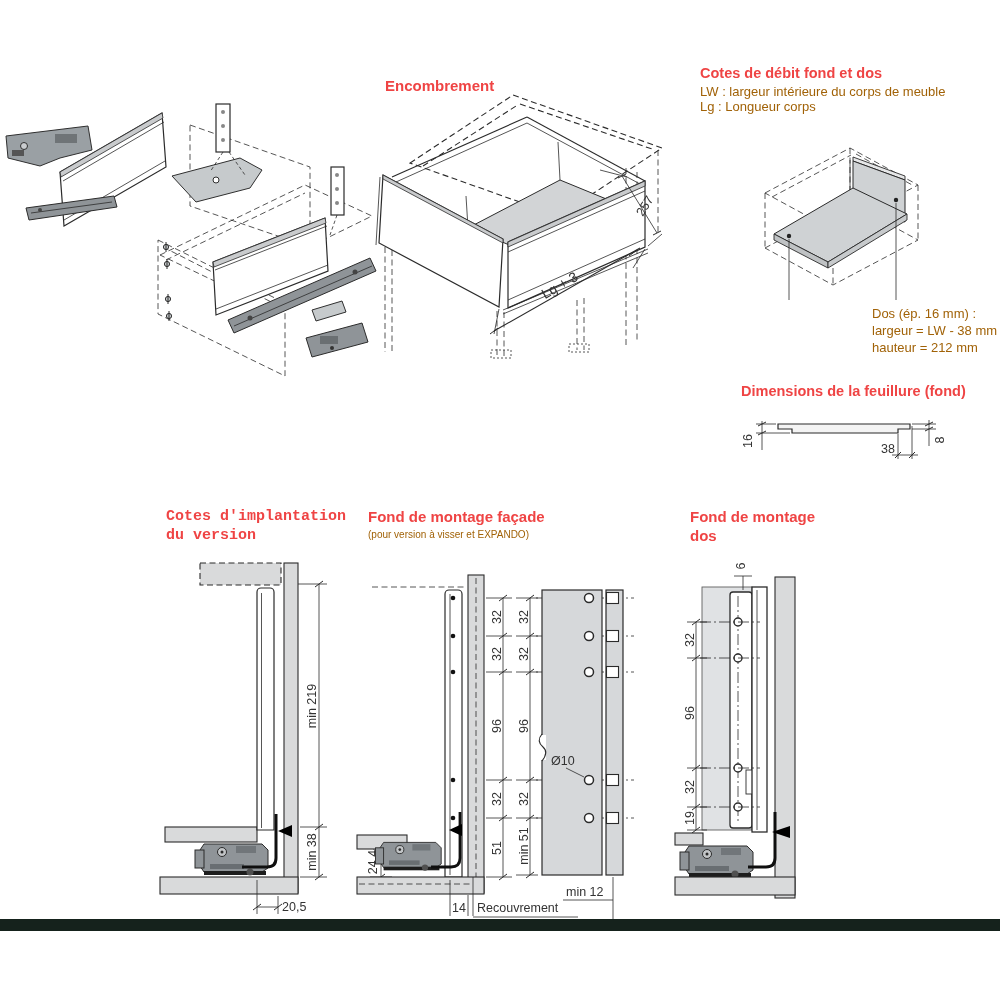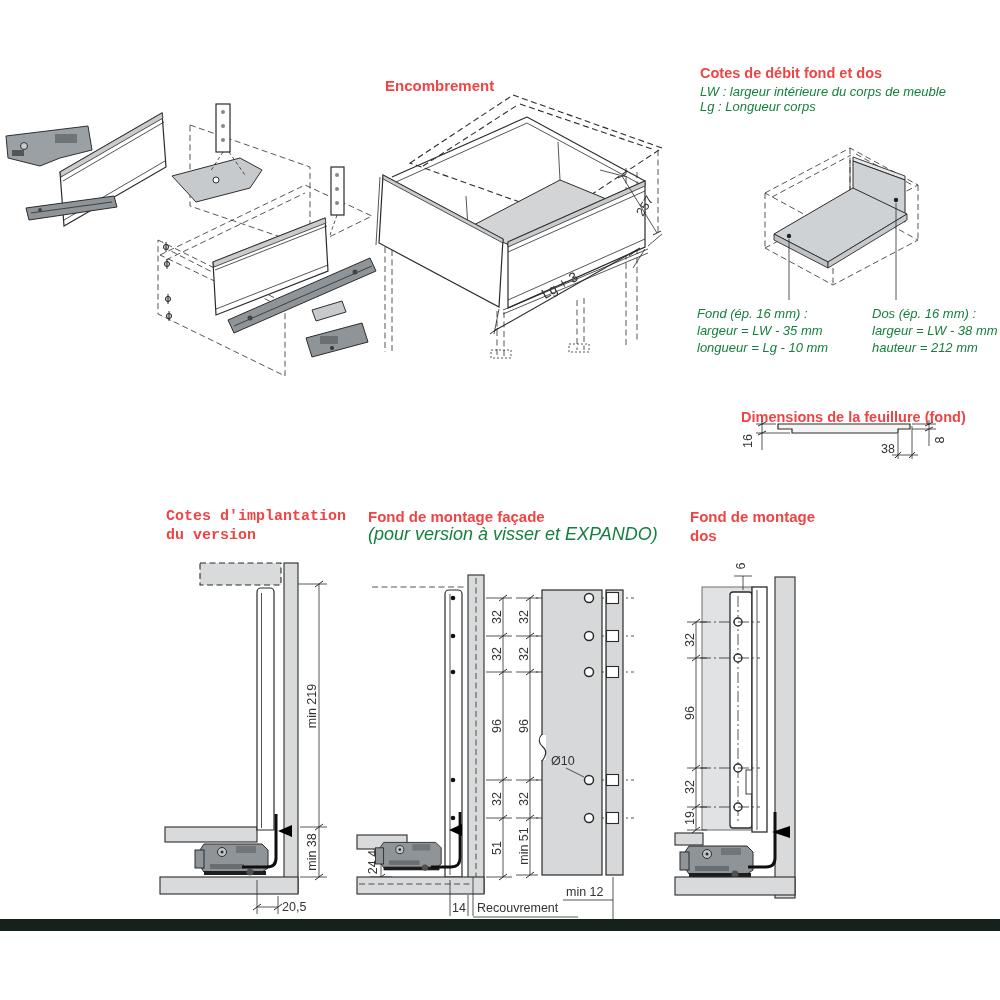--- a/index.html
+++ b/index.html
@@ -1,20 +1,20 @@
 <!DOCTYPE html>
 <html><head>
 <meta charset="utf-8">
 <style>
   html,body{margin:0;padding:0;background:#fff;}
   #canvas{position:relative;width:1000px;height:1000px;background:#ffffff;overflow:hidden;
           font-family:"Liberation Sans",sans-serif;color:#2a2a2a;}
   .abs{position:absolute;}
   .title{font-size:15px;font-weight:600;line-height:19px;color:#ef4444;}
-  .body-text{font-size:13px;font-weight:400;line-height:17px;color:#15803d;font-style:italic;}
+  .body-text{font-size:13px;font-weight:400;line-height:17px;color:#a16207;}
   svg{position:absolute;overflow:visible;}
   svg text{font-family:"Liberation Sans",sans-serif;}
   .ln{stroke:#2b2b2b;stroke-width:1.1;fill:none;}
   .thin{stroke:#2b2b2b;stroke-width:0.8;fill:none;}
   .dash{stroke-dasharray:6 3.5;}
   .sdash{stroke-dasharray:3.5 2.5;}
   .ddot{stroke-dasharray:11 3 2 3;}
   .dot2{stroke-dasharray:2 2;}
   .grayfill{fill:#d9dadb;stroke:#2b2b2b;stroke-width:1.1;}
   .ltgray{fill:#e0e2e4;stroke:#5f5f5f;stroke-width:0.9;}
@@ -36,41 +36,36 @@
 <div id="canvas">
 
   <div class="abs title" style="left:385px;top:76px;">Encombrement</div>
 
   <div class="abs" style="left:700px;top:64px;width:290px;">
     <div class="title" style="font-size:14.5px;">Cotes de débit fond et dos</div>
     <div class="body-text" style="line-height:14.5px;margin-top:2px;">LW : largeur intérieure du corps de meuble</div>
     <div class="body-text" style="line-height:14.5px;">Lg : Longueur corps</div>
   </div>
 
-  <div class="abs body-text" style="left:697px;top:305px;width:175px;">
-    <div>Fond (ép. 16 mm) :</div>
-    <div>largeur = LW - 35 mm</div>
-    <div>longueur = Lg - 10 mm</div>
-  </div>
   <div class="abs body-text" style="left:872px;top:305px;width:135px;">
     <div>Dos (ép. 16 mm) :</div>
     <div>largeur = LW - 38 mm</div>
     <div>hauteur = 212 mm</div>
   </div>
 
-  <div class="abs title" style="left:741px;top:408px;font-size:14.5px;">Dimensions de la feuillure (fond)</div>
+  <div class="abs title" style="left:741px;top:382px;font-size:14.5px;">Dimensions de la feuillure (fond)</div>
 
   <div class="abs" style="left:166px;top:507px;font-family:Liberation Mono, monospace;">
     <div class="title">Cotes d'implantation</div>
     <div class="title">du version</div>
   </div>
 
   <div class="abs" style="left:368px;top:507px;">
     <div class="title">Fond de montage façade</div>
-    <div class="body-text" style="font-size:18px;">(pour version à visser et EXPANDO)</div>
+    <div class="body-text" style="font-size:10px;">(pour version à visser et EXPANDO)</div>
   </div>
 
   <div class="abs" style="left:690px;top:507px;">
     <div class="title">Fond de montage</div>
     <div class="title">dos</div>
   </div>
 
   <svg style="left:0;top:85px;" width="380" height="300" viewBox="0 85 380 300">
     <g>
       <polygon class="thin dash" points="190,125 310,167 310,247 190,206"></polygon>

